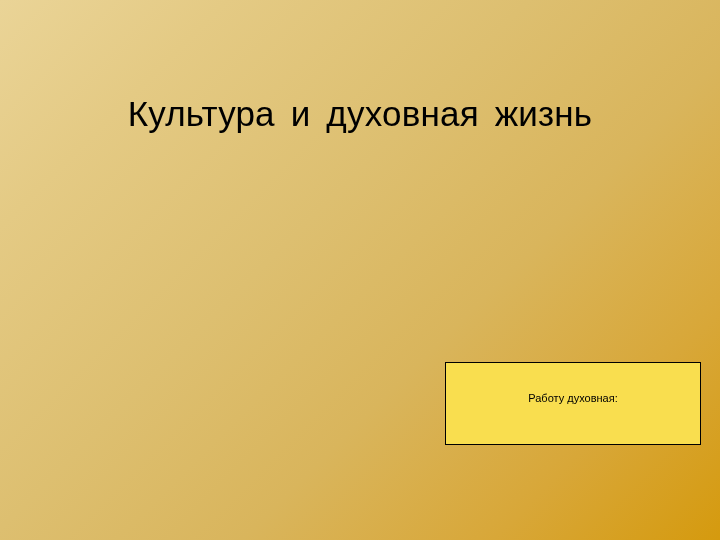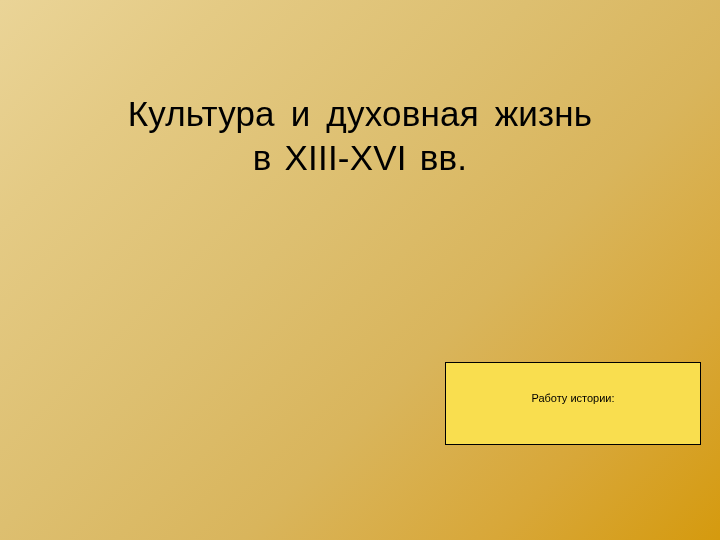--- a/index.html
+++ b/index.html
@@ -86,22 +86,21 @@
     word-spacing: 2px;
   }
 </style>
 </head>
 <body>
 
 <div class="slide">
 
   <div class="title-block">
     <span class="title-line line1">Культура и духовная жизнь</span>
-    <span class="title-line line2">в XIII-XVI вв.</span>
   </div>
 
   <div class="author-box">
     <div class="author-text">
-      <span class="author-line l1">Работу истории:</span>
+      <span class="author-line l1">Работу духовная:</span>
     </div>
   </div>
 
 </div>
 
 </body></html>

